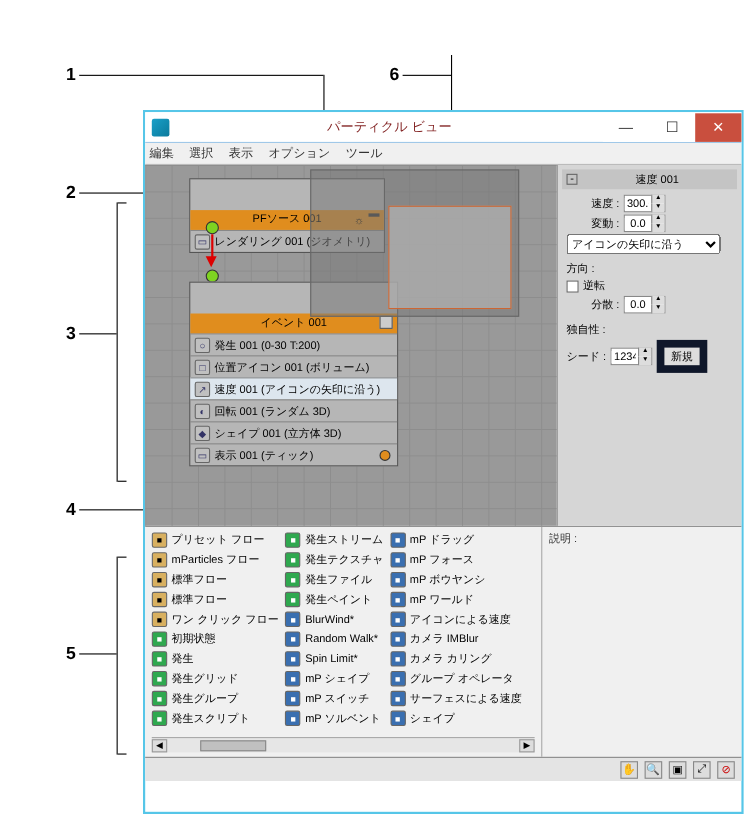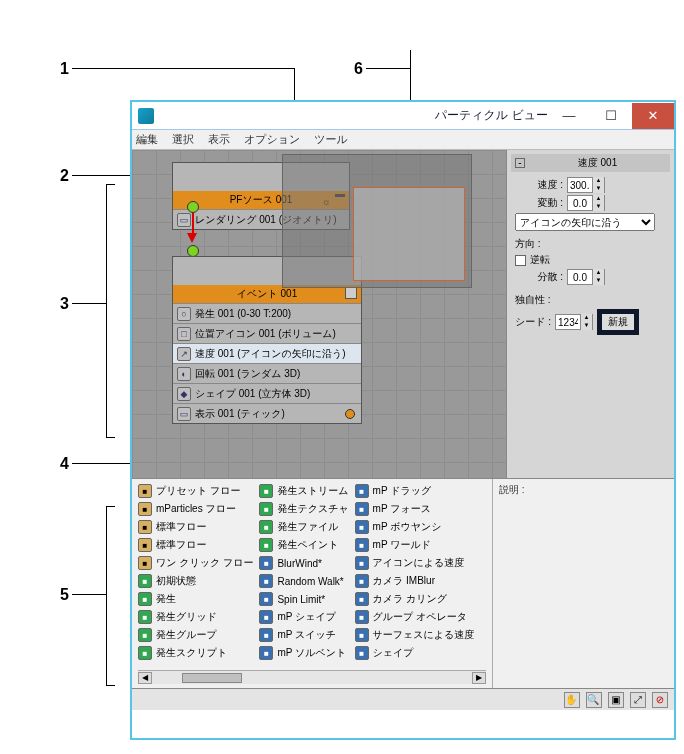--- a/index.html
+++ b/index.html
@@ -12,21 +12,21 @@
 .callout-line-v { width: 1px; }
 .bracket { position: absolute; border-left: 1px solid #000; }
 .bracket::before, .bracket::after { content: ''; position: absolute; left: 0; width: 8px; height: 1px; background: #000; }
 .bracket::before { top: 0; }
 .bracket::after { bottom: 0; }
 
 
 .window { position: absolute; left: 130px; top: 100px; width: 546px; height: 640px; border: 2px solid #56c6e8; background: #fff; }
 .titlebar { height: 28px; background: #fff; display: flex; align-items: center; border-bottom: 1px solid #a0c8e8; }
 .titlebar .app-icon { width: 16px; height: 16px; margin: 0 6px; background: linear-gradient(135deg,#1aa0c8,#0b7a9c); border-radius: 2px; }
-.titlebar .title-text { flex: 1; text-align: right; font-size: 12px; color: #0f172a; }
+.titlebar .title-text { flex: 1; text-align: center; font-size: 12px; color: #7f1d1d; }
 .win-btns { display: flex; }
 .win-btn { width: 42px; height: 26px; display: flex; align-items: center; justify-content: center; font-size: 13px; }
 .win-close { background: #c94f3e; color: #fff; }
 .win-min, .win-max { background: #fff; color: #333; }
 
 .menubar { height: 20px; background: #f0f0f0; display: flex; align-items: center; padding: 0 4px; gap: 14px; font-size: 11px; color: #333; border-bottom: 1px solid #bbb; }
 
 .main-area { display: flex; height: 328px; }
 .canvas { flex: 1; background: #999; position: relative; background-image: linear-gradient(#8d8d8d 1px, transparent 1px), linear-gradient(90deg, #8d8d8d 1px, transparent 1px); background-size: 24px 24px; }
 .props { width: 168px; background: #d6d6d6; border-left: 1px solid #888; padding: 4px; font-size: 10px; }
@@ -49,21 +49,21 @@
 .arrow-down { position:absolute; width:0; height:0; border-left:5px solid transparent; border-right:5px solid transparent; border-top:10px solid #d00; }
 .arrow-line { position:absolute; width:2px; background:#d00; }
 .prop-head { display:flex; align-items:center; gap:4px; background:#c4c4c4; padding:2px 4px; margin-bottom:4px; }
 .prop-row { display:flex; align-items:center; gap:4px; padding:1px 4px; font-size:10px; }
 .prop-label { text-align:right; }
 .spinner { display:flex; align-items:center; border:1px solid #888; background:#fff; height:16px; }
 .spinner input { border:0; width:24px; font-size:10px; padding:0 2px; text-align:center; background:#fff; }
 .spinner .sp-btns { width:12px; display:flex; flex-direction:column; }
 .spinner .sp-btns div { height:8px; font-size:6px; line-height:6px; text-align:center; background:#ddd; border-left:1px solid #888; }
 select.combo { width:140px; font-size:10px; height:18px; }
-.btn { border:5px solid #0f172a; background:#ddd; padding:1px 6px; font-size:10px; }
+.btn { border:7px solid #0f172a; background:#ddd; padding:1px 6px; font-size:10px; }
 
 
 .depot { height: 210px; border-top:1px solid #888; background:#f0f0f0; display:flex; }
 .depot-list { width:360px; padding:4px 6px; overflow:hidden; display:flex; flex-direction:column; }
 .depot-cols { flex:1; display:flex; gap:6px; }
 .depot-col { display:flex; flex-direction:column; gap:2px; }
 .depot-item { display:flex; align-items:center; gap:4px; font-size:10px; height:16px; white-space:nowrap; }
 .di-icon { width:14px; height:14px; border:1px solid #666; border-radius:2px; display:flex; align-items:center; justify-content:center; font-size:8px; }
 .di-brown { background:#d8b060; }
 .di-green { background:#2fa84f; color:#fff; }

